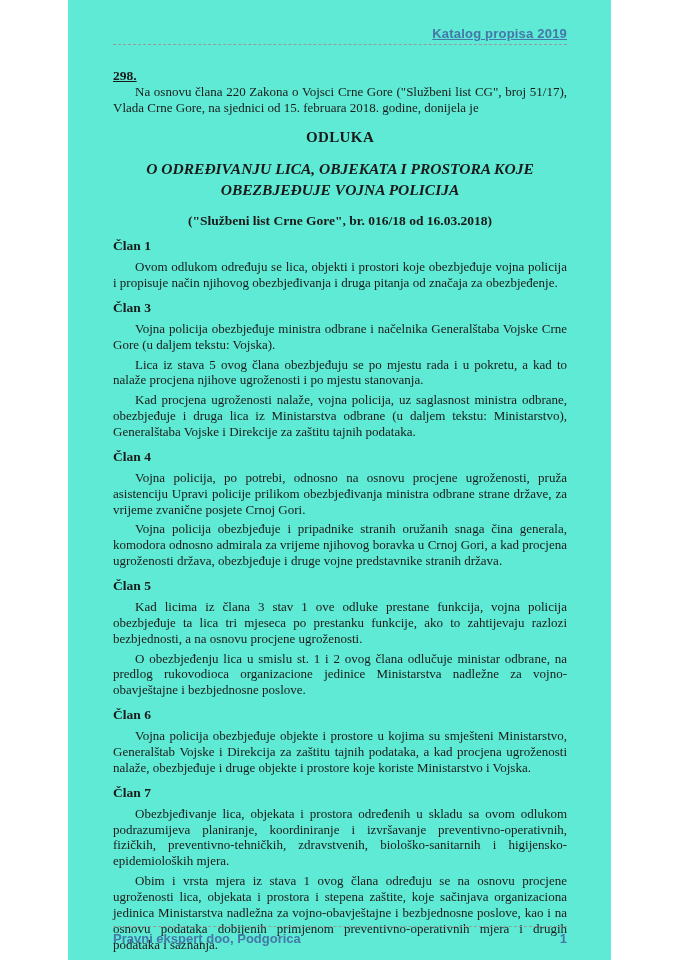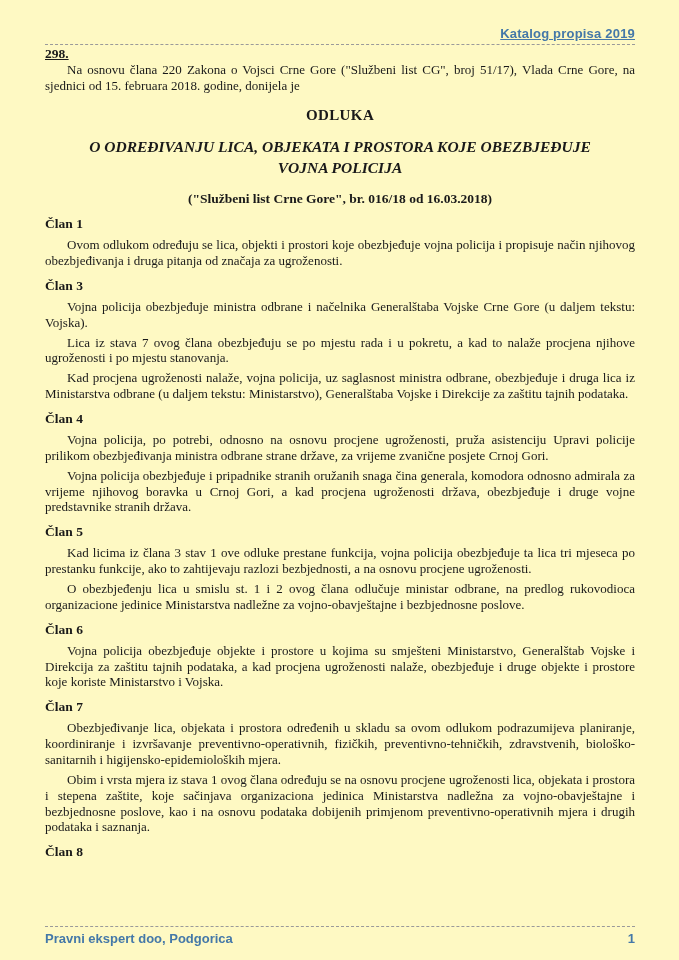--- a/index.html
+++ b/index.html
@@ -1,22 +1,22 @@
 <!DOCTYPE html>
 <html lang="sr"><head>
 <meta charset="utf-8">
 <style>
   * { margin: 0; padding: 0; box-sizing: border-box; }
   html, body { background: #ffffff; }
   .page {
     position: relative;
-    width: 679px;
+    width: 543px;
     height: 960px;
     margin: 0 auto;
-    background: #fef9c3;
+    background: #5eead4;
     font-family: "Liberation Serif", serif;
     color: #1a1a1a;
     overflow: hidden;
     padding: 24px 44px 0 45px;
   }
   
   .header {
     border-bottom: 1px dashed #9a9a9a;
     padding-bottom: 2px;
     text-align: right;
@@ -27,21 +27,21 @@
     font-size: 13px;
     color: #4478a8;
     text-decoration: underline;
     letter-spacing: 0.2px;
     cursor: pointer;
   }
   
   .doc-number {
     font-weight: bold;
     font-size: 13.5px;
-    margin-top: 1px;
+    margin-top: 23px;
     text-decoration: underline;
   }
   p.body-text {
     font-size: 13px;
     line-height: 1.22;
     text-align: justify;
     text-indent: 22px;
     margin: 0 0 4px 0;
   }
   .intro { margin-top: 6px; }
@@ -103,28 +103,28 @@
   <p class="body-text intro">Na osnovu člana 220 Zakona o Vojsci Crne Gore ("Službeni list CG", broj 51/17), Vlada Crne Gore, na sjednici od 15. februara 2018. godine, donijela je</p>
 
   <h1 class="doc-title">ODLUKA</h1>
 
   <h2 class="doc-subtitle">O ODREĐIVANJU LICA, OBJEKATA I PROSTORA KOJE OBEZBJEĐUJE VOJNA POLICIJA</h2>
 
   <div class="gazette">("Službeni list Crne Gore", br. 016/18 od 16.03.2018)</div>
 
   <section>
     <h3 class="article-heading">Član 1</h3>
-    <p class="body-text">Ovom odlukom određuju se lica, objekti i prostori koje obezbjeđuje vojna policija i propisuje način njihovog obezbjeđivanja i druga pitanja od značaja za ugroženosti.</p>
+    <p class="body-text">Ovom odlukom određuju se lica, objekti i prostori koje obezbjeđuje vojna policija i propisuje način njihovog obezbjeđivanja i druga pitanja od značaja za obezbjeđenje.</p>
   </section>
 
 
   <section>
     <h3 class="article-heading">Član 3</h3>
     <p class="body-text">Vojna policija obezbjeđuje ministra odbrane i načelnika Generalštaba Vojske Crne Gore (u daljem tekstu: Vojska).</p>
-    <p class="body-text">Lica iz stava 7 ovog člana obezbjeđuju se po mjestu rada i u pokretu, a kad to nalaže procjena njihove ugroženosti i po mjestu stanovanja.</p>
+    <p class="body-text">Lica iz stava 5 ovog člana obezbjeđuju se po mjestu rada i u pokretu, a kad to nalaže procjena njihove ugroženosti i po mjestu stanovanja.</p>
     <p class="body-text">Kad procjena ugroženosti nalaže, vojna policija, uz saglasnost ministra odbrane, obezbjeđuje i druga lica iz Ministarstva odbrane (u daljem tekstu: Ministarstvo), Generalštaba Vojske i Direkcije za zaštitu tajnih podataka.</p>
   </section>
 
   <section>
     <h3 class="article-heading">Član 4</h3>
     <p class="body-text">Vojna policija, po potrebi, odnosno na osnovu procjene ugroženosti, pruža asistenciju Upravi policije prilikom obezbjeđivanja ministra odbrane strane države, za vrijeme zvanične posjete Crnoj Gori.</p>
     <p class="body-text">Vojna policija obezbjeđuje i pripadnike stranih oružanih snaga čina generala, komodora odnosno admirala za vrijeme njihovog boravka u Crnoj Gori, a kad procjena ugroženosti država, obezbjeđuje i druge vojne predstavnike stranih država.</p>
   </section>
 
   <section>

